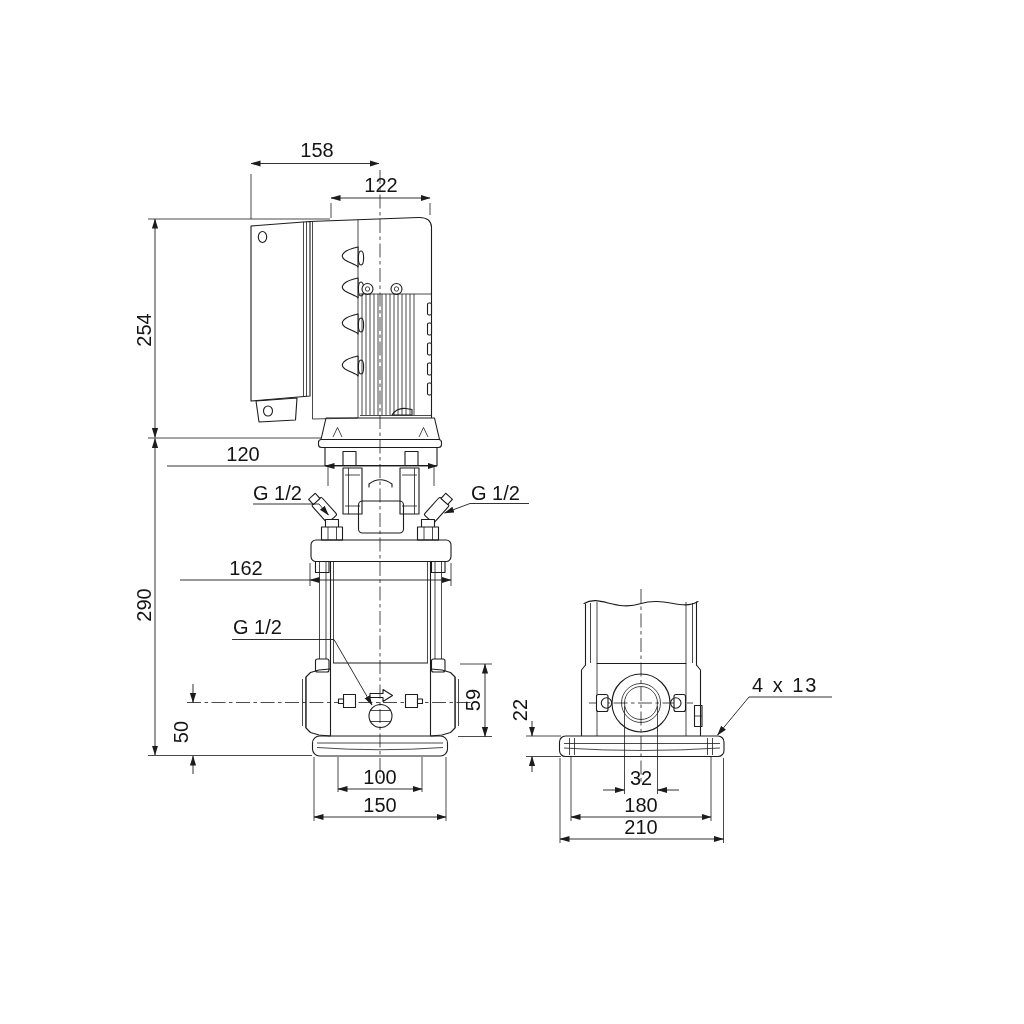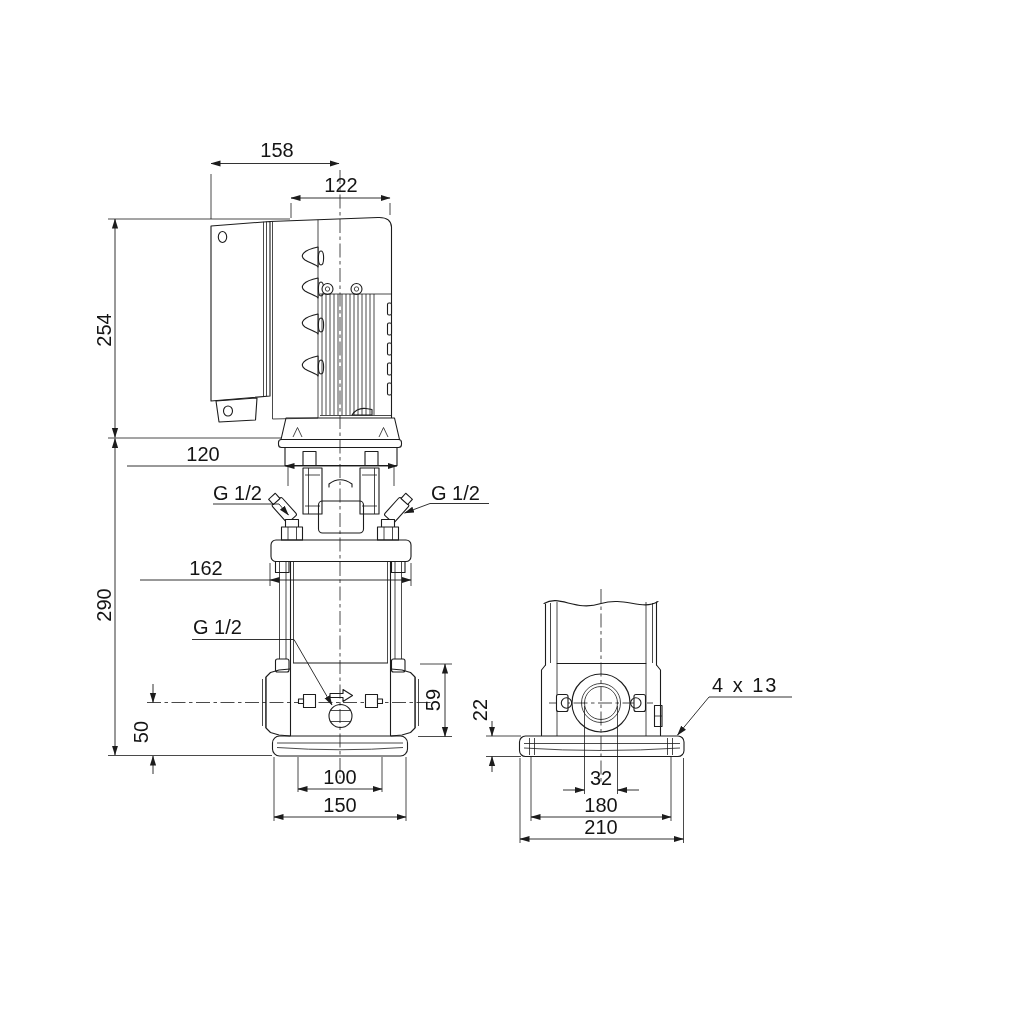--- a/index.html
+++ b/index.html
@@ -1,16 +1,16 @@
 <!DOCTYPE html>
 <html><head>
 <meta charset="utf-8">
 <style>
   html,body{margin:0;padding:0;background:#ffffff;}
-  .stage{position:relative;width:964px;height:1024px;background:#ffffff;overflow:hidden;}
+  .stage{position:relative;width:964px;height:1024px;background:#ffffff;overflow:hidden;padding-left:40px;}
   svg{display:block;}
   .ln{stroke:#1c1c1c;stroke-width:1.1;fill:none;stroke-linejoin:round;stroke-linecap:round;}
   .lnf{stroke:#1c1c1c;stroke-width:1.1;fill:#ffffff;stroke-linejoin:round;}
   .thin{stroke:#1c1c1c;stroke-width:0.8;fill:none;}
   .dim{stroke:#1c1c1c;stroke-width:0.9;fill:none;}
   .cl{stroke:#1c1c1c;stroke-width:0.8;fill:none;stroke-dasharray:14 3.5 3.5 3.5;}
   .arrfill{fill:#1c1c1c;}
   text{font-family:"Liberation Sans","DejaVu Sans",sans-serif;font-size:20px;fill:#141414;}
   .sp{letter-spacing:2px;}
 </style>

